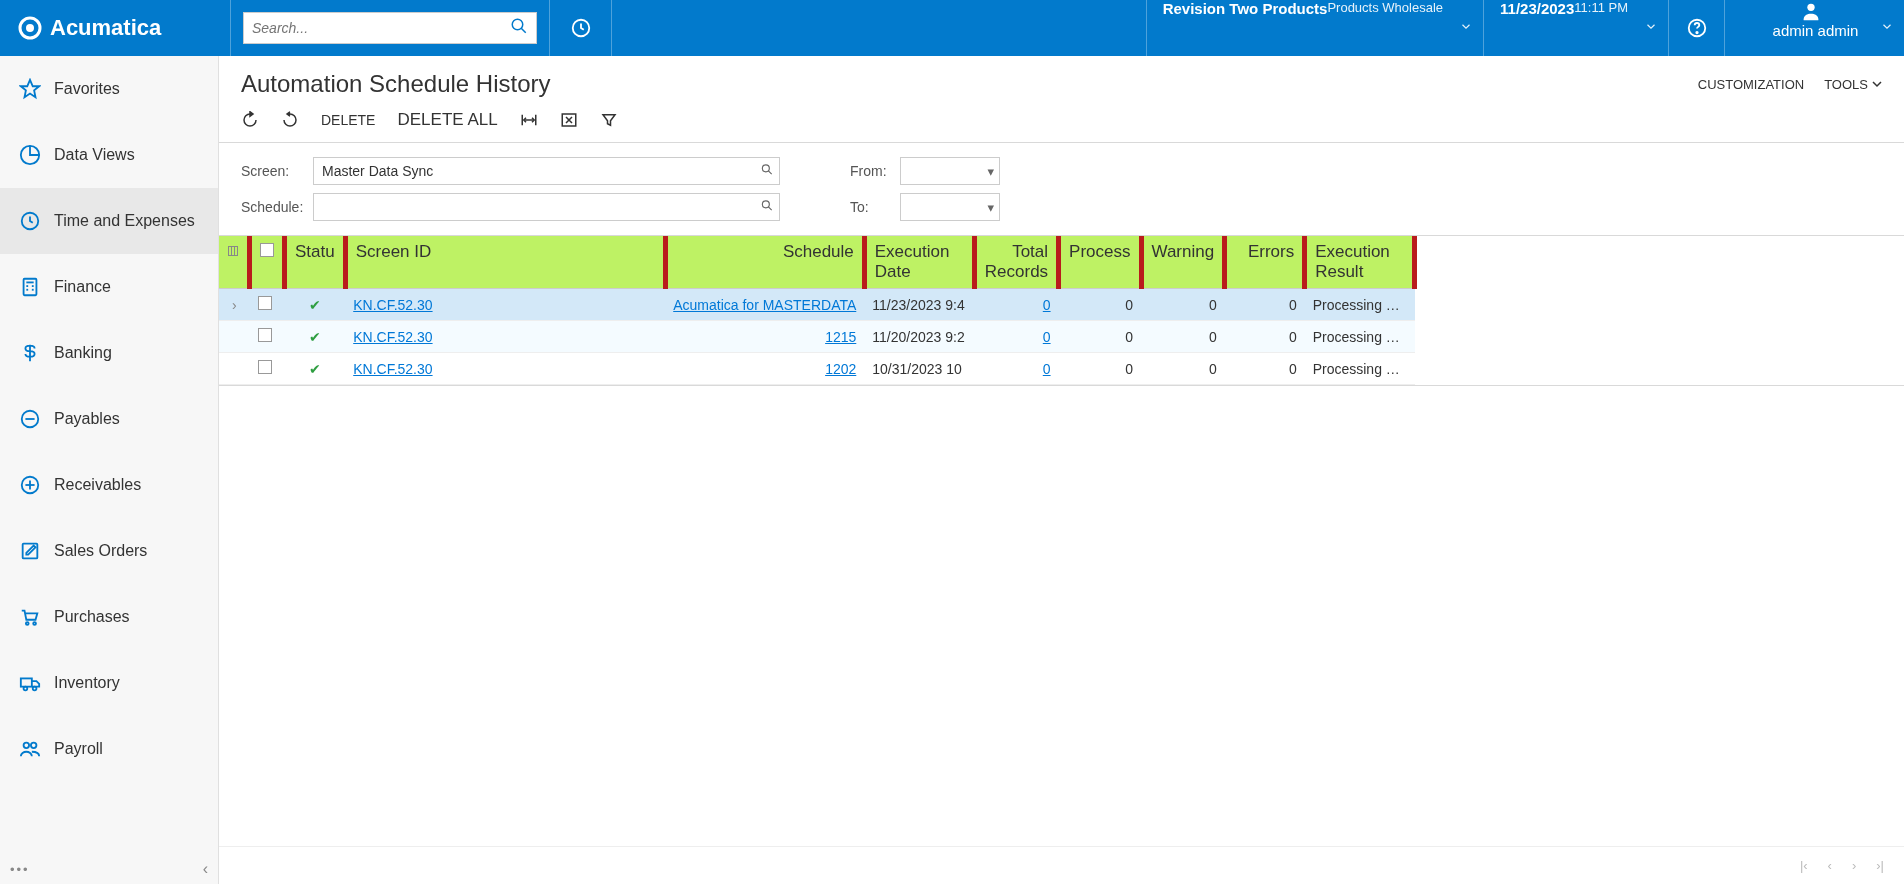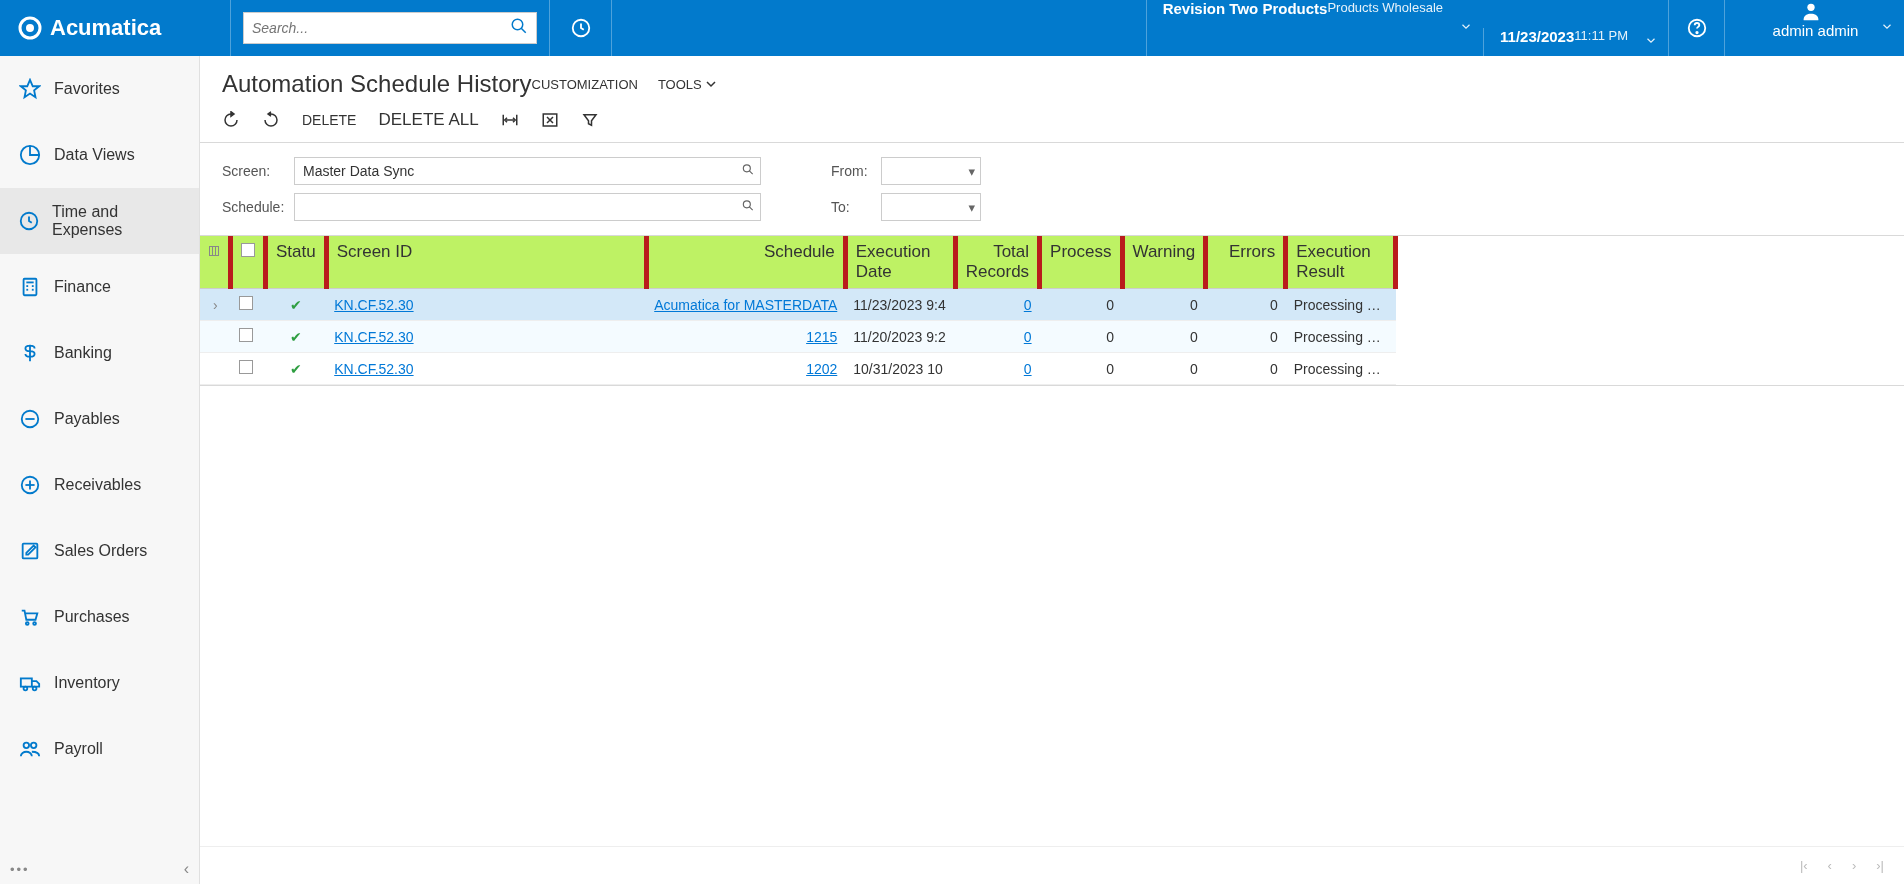--- a/index.html
+++ b/index.html
@@ -14,39 +14,39 @@
   .search-box { background: #fff; display: flex; align-items: center; width: 100%; height: 32px; padding: 0 8px; border: 1px solid #ccc; }
   .search-box input { border: none; outline: none; flex: 1; font-style: italic; font-size: 14px; color: #1d4ed8; }
   .search-box .sicon { color: #027acc; font-size: 16px; }
   .topbar-btn { display: flex; align-items: center; justify-content: center; border-right: 1px solid rgba(255,255,255,0.3); width: 62px; cursor: pointer; }
   .topbar-spacer { flex: 1; }
   .topbar-section { display: flex; flex-direction: row; justify-content: center; border-left: 1px solid rgba(255,255,255,0.3); padding: 0 16px; position: relative; cursor: pointer; min-width: 100px; }
   .topbar-section .line1 { font-size: 15px; font-weight: 600; white-space: nowrap; }
   .topbar-section .line2 { font-size: 13px; opacity: 0.9; white-space: nowrap; }
   .chev { position: absolute; right: 10px; top: 50%; transform: translateY(-50%); opacity: 0.9; }
   .topbar-section.ts-tenant { padding-right: 40px; }
-  .topbar-section.ts-date { padding-right: 40px; min-width: 150px; margin-top: 28px; }
+  .topbar-section.ts-date { padding-right: 40px; min-width: 150px; }
   .topbar-help { width: 56px; display:flex; align-items:center; justify-content:center; border-left:1px solid rgba(255,255,255,0.3); cursor:pointer; }
   .topbar-user { display:flex; align-items:center; border-left:1px solid rgba(255,255,255,0.3); padding: 0 24px 0 16px; cursor:pointer; position:relative; min-width:180px;flex-direction:column; }
   .topbar-user .uname { margin-left: 10px; font-size:15px; }
 
   
   .layout { display: flex; height: calc(884px - 56px); }
-  .sidebar { width: 200px; background: #f7f7f7; border-right: 1px solid #e0e0e0; display:flex; flex-direction:column; }
+  .sidebar { width: 219px; background: #f7f7f7; border-right: 1px solid #e0e0e0; display:flex; flex-direction:column; }
   .nav { flex:1; overflow-y:auto; }
   .nav-item { display:flex; align-items:center; height: 66px; padding: 0 16px; cursor:pointer; color:#333; font-size:16px; }
   .nav-item.active { background: #e8e8e8; }
   .nav-item .nicon { width: 28px; display:flex; justify-content:center; color:#027acc; margin-right: 10px; }
   .sidebar-footer { height: 30px; display:flex; align-items:center; justify-content:space-between; padding:0 10px; color:#888; }
   .sidebar-footer .dots { letter-spacing: 2px; cursor:pointer; }
   .sidebar-footer .collapse { cursor:pointer; font-size:16px; }
 
   
   .main { flex:1; display:flex; flex-direction:column; overflow:hidden; }
-  .page-header { display:flex; align-items:center; justify-content:flex-start; padding: 14px 22px 8px 22px; }
+  .page-header { display:flex; align-items:center; justify-content:space-between; padding: 14px 22px 8px 22px; }
   .page-title { font-size: 24px; color:#333; }
   .page-actions { display:flex; gap: 20px; align-items:center; font-size:13px; color:#333; }
   .page-actions .act { cursor:pointer; display:flex; align-items:center; gap:4px; }
   .toolbar { display:flex; align-items:center; gap: 22px; padding: 4px 10px 12px 22px; color:#333; }
   .toolbar .tbtn { cursor:pointer; font-size:14px; display:flex; align-items:center; justify-content:center; }
   .toolbar .tbtn svg { display:block; }
 
   .filter-panel { border: 1px solid #d9d9d9; border-left:none; border-right:none; padding: 14px 22px; display:flex; gap: 70px; background:#fff; }
   .filter-col { display:flex; flex-direction:column; gap: 8px; }
   .filter-row { display:flex; align-items:center; }

